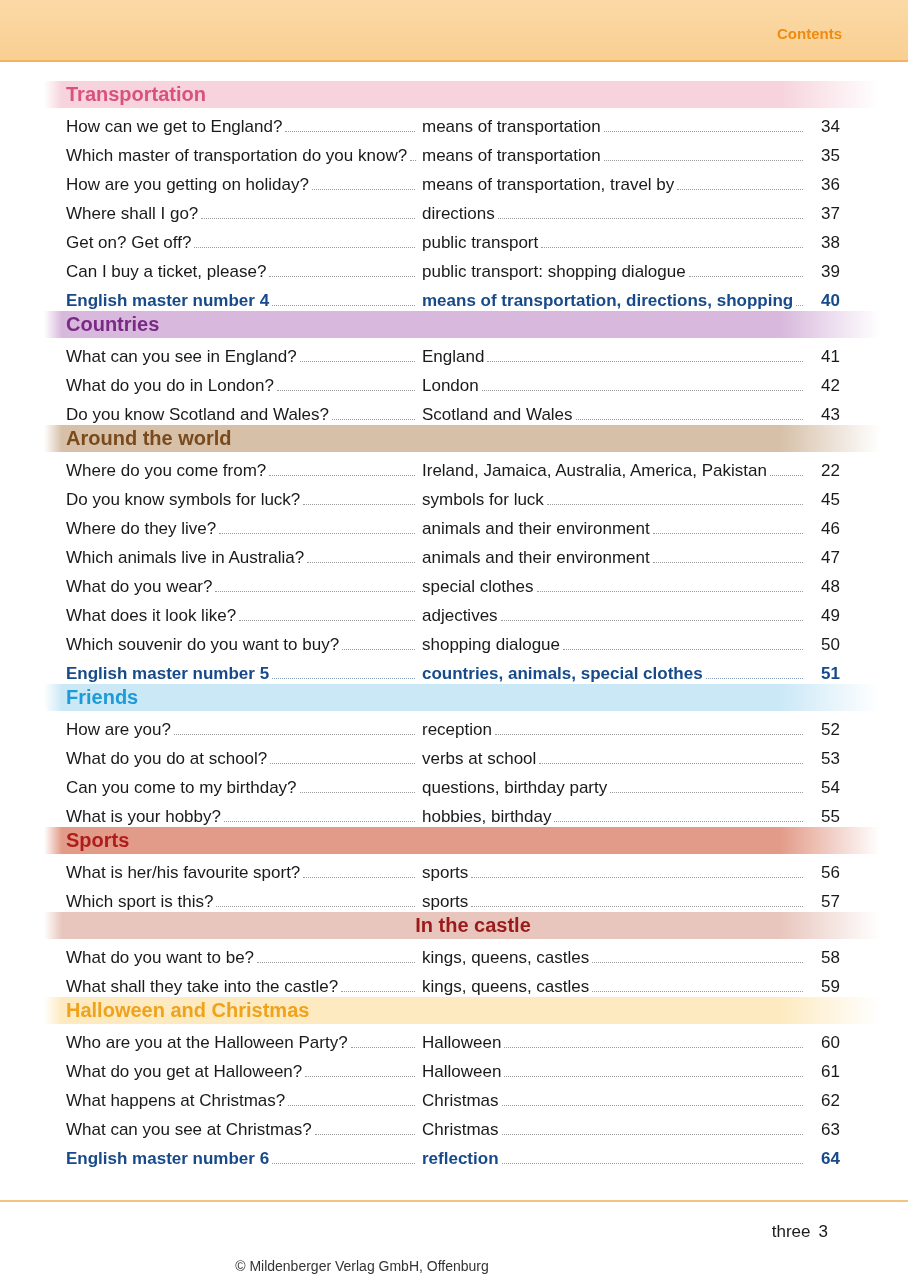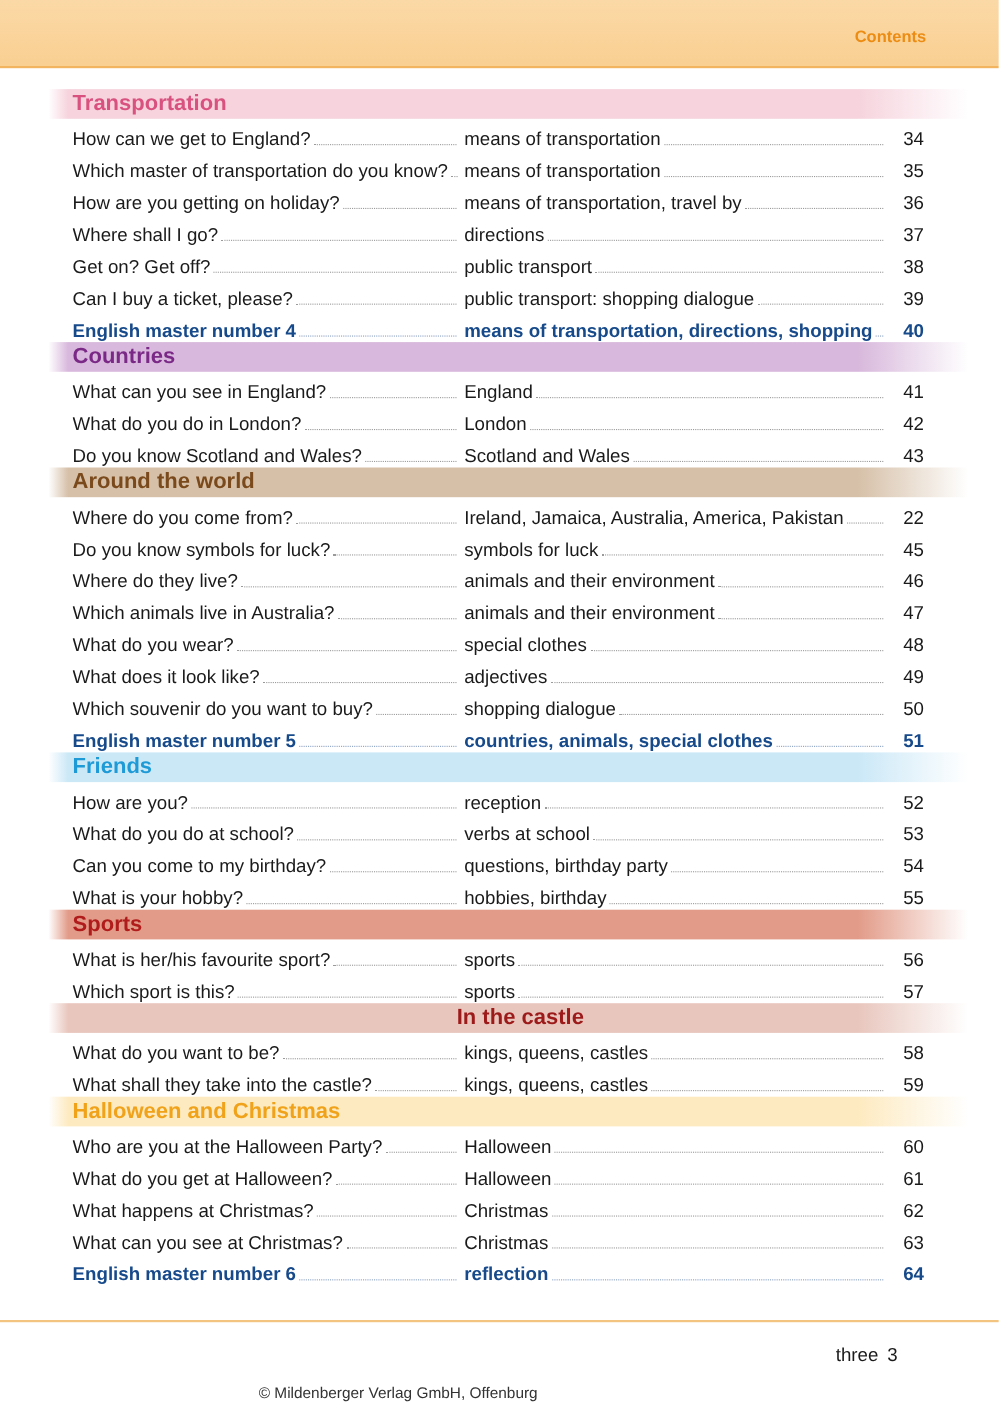--- a/index.html
+++ b/index.html
@@ -32,21 +32,21 @@
     flex: 1; border-bottom: 1.5px dotted #9a9a9a; margin: 0 3px 5px 3px; min-width: 6px;
   }
   .page { width: 22px; text-align: right; margin-left: 12px; }
   .entry.master { color: #174a8a; font-weight: bold; align-items: flex-end; }
   .entry.master .leader { border-bottom-color: #8aa0c0; }
   .bottom-line {
     position: absolute; left: 0; top: 1200px; width: 908px; height: 2px;
     background: #f2c47f;
   }
   .page-number {
-    position: absolute; right: 92px; top: 1222px; font-size: 17px; color: #1a1a1a;
+    position: absolute; right: 80px; top: 1222px; font-size: 17px; color: #1a1a1a;
   }
   .page-number .num { margin-left: 8px; }
   .copyright {
     position: absolute; left: 0; width: 724px; top: 1258px; text-align: center;
     font-size: 14px; color: #333;
   }
 </style>
 </head>
 <body>
 

